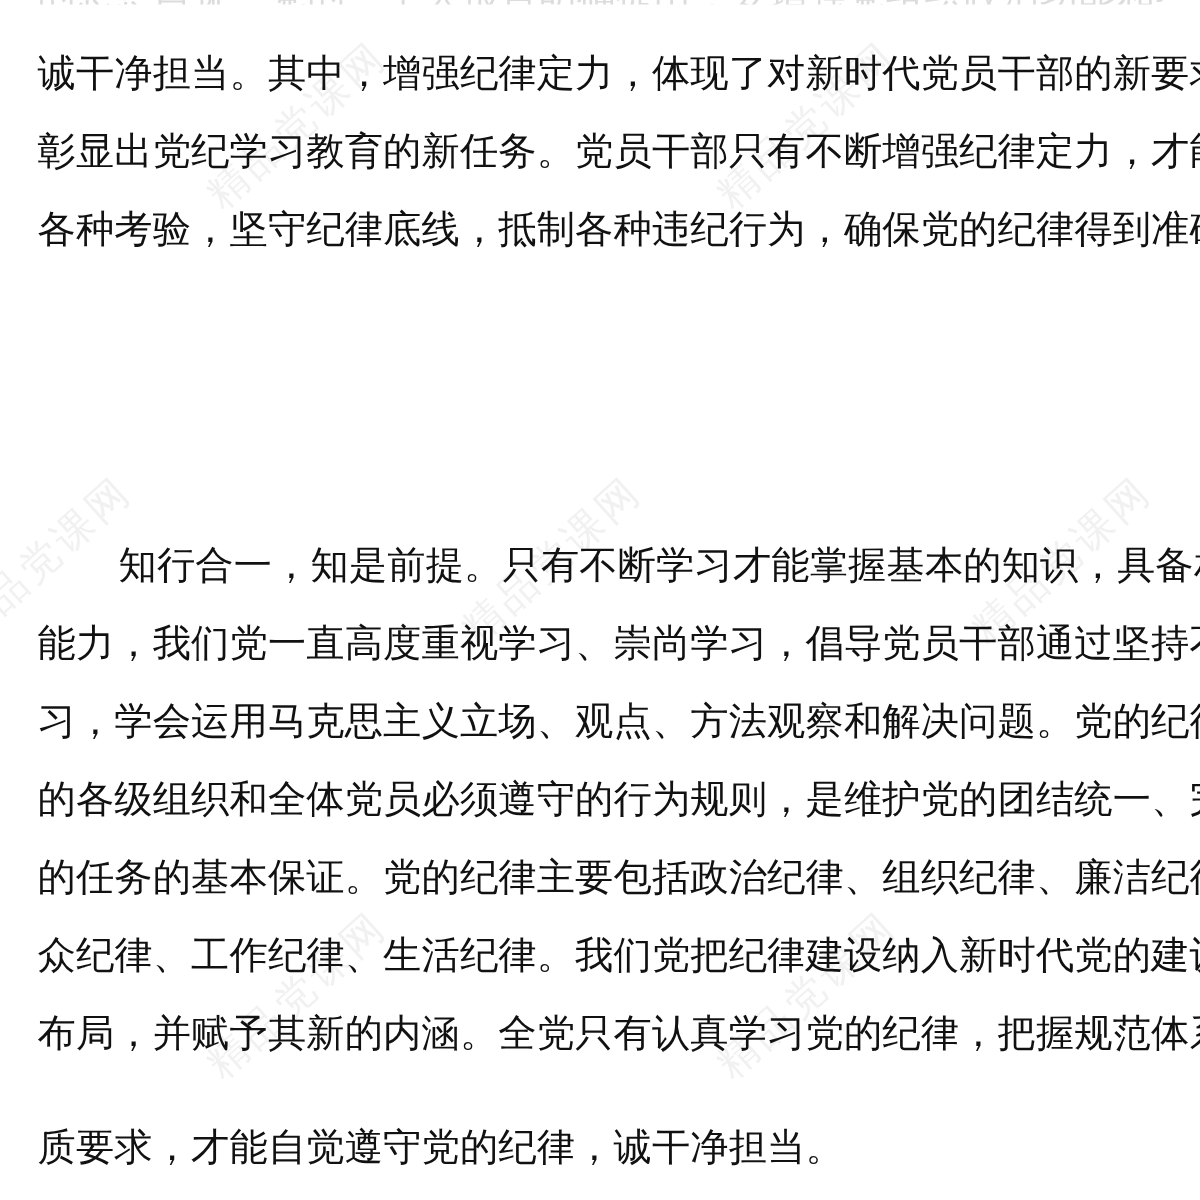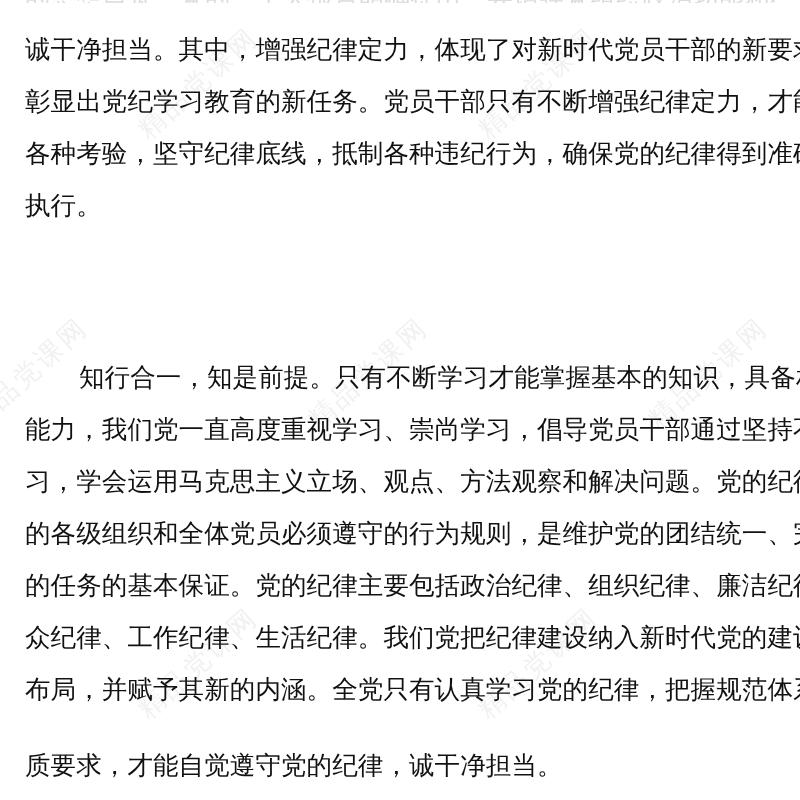--- a/index.html
+++ b/index.html
@@ -112,21 +112,20 @@
       <div class="watermark" style="color: rgb(241, 241, 241); transform: rotate(-42deg); left: 470px; top: 700px;">精品党课网</div>
     </div>
 
   <div id="content-layer">
 
     <div class="cut-line">的思想自觉。党的二十大报告明确提出，要增强党组织政治功能和组织功能，做到忠</div>
 
     <div class="doc-line" style="top:34px;">诚干净担当。其中，增强纪律定力，体现了对新时代党员干部的新要求，也</div>
     <div class="doc-line" style="top:86px;">彰显出党纪学习教育的新任务。党员干部只有不断增强纪律定力，才能不惧</div>
     <div class="doc-line" style="top:138px;">各种考验，坚守纪律底线，抵制各种违纪行为，确保党的纪律得到准确规范</div>
-    <div class="doc-line" style="top:190px;">执行。</div>
 
 
     <div class="doc-line indent" style="top:362px;">知行合一，知是前提。只有不断学习才能掌握基本的知识，具备相应的</div>
     <div class="doc-line" style="top:414px;">能力，我们党一直高度重视学习、崇尚学习，倡导党员干部通过坚持不懈学</div>
     <div class="doc-line" style="top:466px;">习，学会运用马克思主义立场、观点、方法观察和解决问题。党的纪律是党</div>
     <div class="doc-line" style="top:518px;">的各级组织和全体党员必须遵守的行为规则，是维护党的团结统一、完成党</div>
     <div class="doc-line" style="top:570px;">的任务的基本保证。党的纪律主要包括政治纪律、组织纪律、廉洁纪律、群</div>
     <div class="doc-line" style="top:622px;">众纪律、工作纪律、生活纪律。我们党把纪律建设纳入新时代党的建设总体</div>
     <div class="doc-line" style="top:674px;">布局，并赋予其新的内涵。全党只有认真学习党的纪律，把握规范体系、本</div>
     <div class="doc-line" style="top:750px;">质要求，才能自觉遵守党的纪律，诚干净担当。</div>

